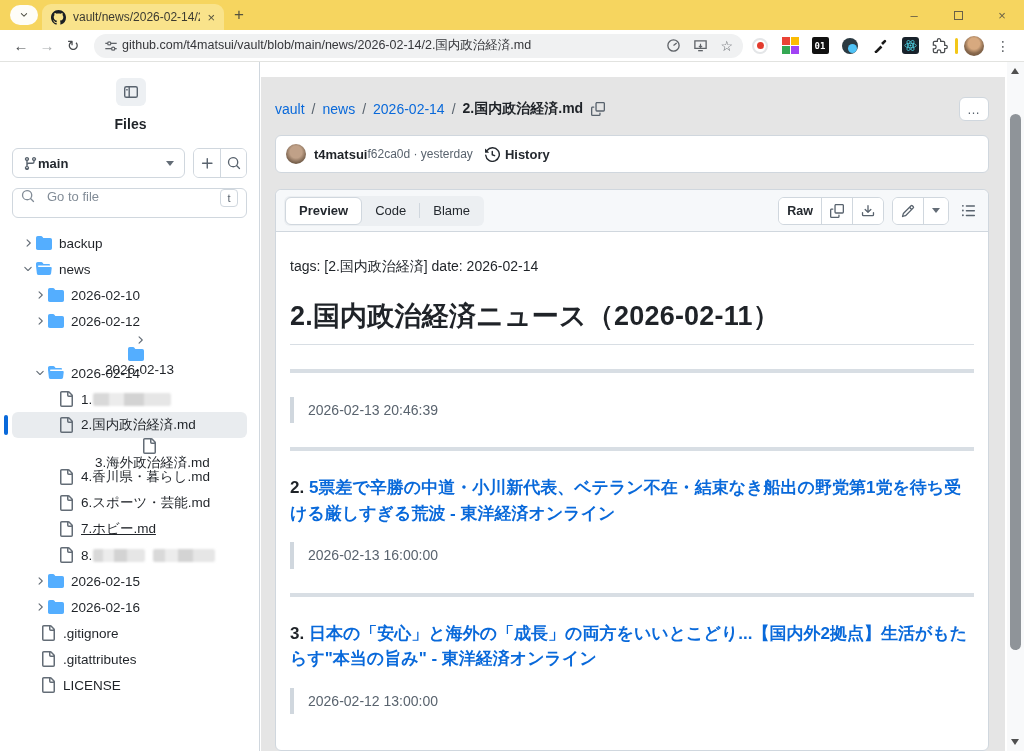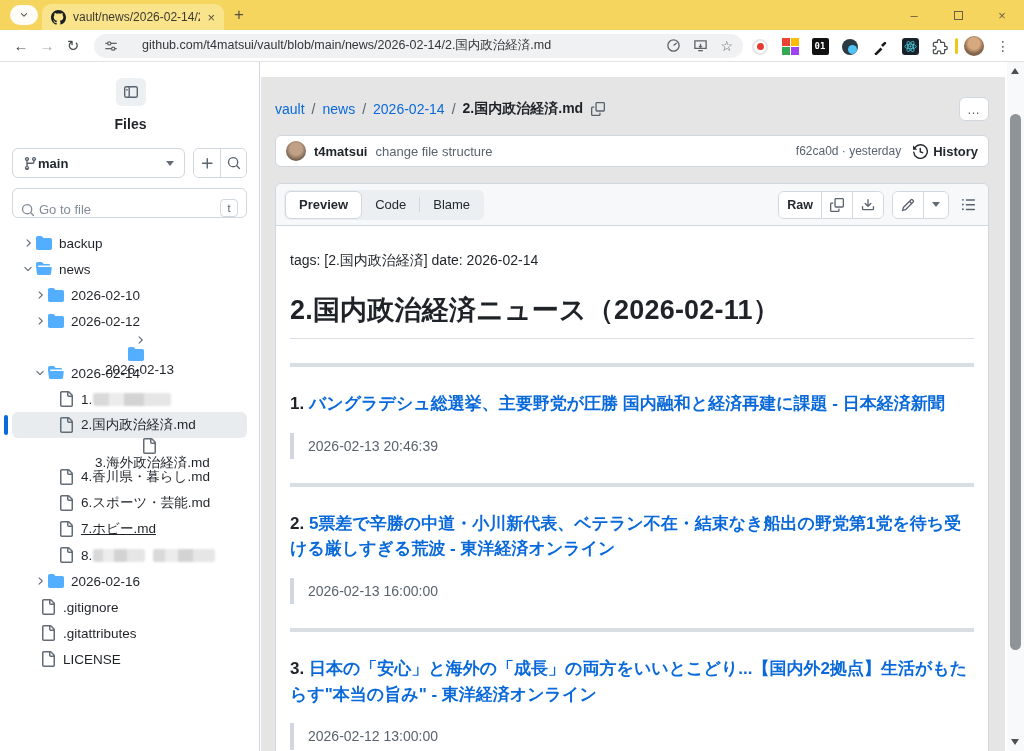--- a/index.html
+++ b/index.html
@@ -16,44 +16,44 @@
   .newtab { color:#55533f; font-size:17px; font-weight:400; margin:0 0 5px 10px; align-self:flex-end; }
   .wincontrols { margin-left:auto; display:flex; align-items:center; height:30px; }
   .wincontrols span { width:44px; text-align:center; color:#6a6147; font-size:13px; }
   .wc-max { display:inline-block; }
   .wc-max i { display:inline-block; width:9px; height:9px; border:1.5px solid #6a6147; }
 
   .toolbar { position:absolute; left:0; top:30px; width:1024px; height:32px; background:#ffffff; border-bottom:1px solid #e2e3e0; display:flex; align-items:center; padding:0 8px; }
   .nav-ic { font-size:15px; color:#474a4d; width:26px; text-align:center; flex:none; }
   .nav-ic.disabled { color:#a8abad; }
   .omnibox { flex:1; height:24px; background:#f0f1f2; border-radius:13px; display:flex; align-items:center; padding:0 10px; margin:0 8px; min-width:0; }
-  .omni-url { flex:1; font-size:12.5px; color:#35363a; white-space:nowrap; overflow:hidden; margin-left:24px; }
+  .omni-url { flex:1; font-size:12.5px; color:#35363a; white-space:nowrap; overflow:hidden; margin-left:4px; }
   .omni-ic { flex:none; margin-left:12px; display:flex; align-items:center; color:#5f6368; }
   .ext-row { display:flex; align-items:center; gap:12px; flex:none; margin-right:6px; }
-  .ext { width:18px; height:18px; display:flex; align-items:flex-end; justify-content:center; }
+  .ext { width:18px; height:18px; display:flex; align-items:center; justify-content:center; }
   .profile-divider { width:3px; height:16px; background:#f3c718; border-radius:2px; }
   .avatar-chip { width:20px; height:20px; border-radius:50%; background:radial-gradient(circle at 50% 38%, #d7a97f 0 35%, #8a6a4e 60%, #5d4733 100%); flex:none; }
   .kebab-v { font-size:14px; color:#5f6368; padding:0 6px; }
 
   
   .page { position:absolute; left:0; top:62px; width:1024px; height:689px; background:#fff; }
 
   
   .sidebar { position:absolute; left:0; top:0; width:260px; height:689px; border-right:1px solid #d0d7de; padding:16px 12px 0 12px; overflow:hidden; background:#fff; }
   .files-row { display:flex; align-items:center; gap:10px; margin-bottom:16px; padding-left:2px;flex-direction:column; }
   .panel-btn { width:30px; height:28px; background:#edf0f3; border-radius:6px; display:flex; align-items:center; justify-content:center; }
   .files-title { font-size:14px; font-weight:700; color:#1f2328; }
   .branch-row { display:flex; gap:8px; margin-bottom:10px; }
   .branch-btn { flex:1; height:30px; border:1px solid #d0d7de; border-radius:6px; background:#fff; display:flex; align-items:center; padding:0 10px; }
   .branch-name { font-size:13px; font-weight:700; color:#24292f; flex:1; }
   .caret { width:0; height:0; border-left:4px solid transparent; border-right:4px solid transparent; border-top:5px solid #636c76; }
   .split-group { display:flex; border:1px solid #d0d7de; border-radius:6px; overflow:hidden; }
   .split-group .sp { width:26px; height:28px; display:flex; align-items:center; justify-content:center; background:#fff; }
   .split-group .sp + .sp { border-left:1px solid #d0d7de; }
-  .goto { height:30px; border:1px solid #d0d7de; border-radius:6px; display:flex; align-items:flex-end; padding:0 8px; gap:4px; margin-bottom:12px; background:#fff; }
+  .goto { height:30px; border:1px solid #d0d7de; border-radius:6px; display:flex; align-items:flex-start; padding:0 8px; gap:12px; margin-bottom:12px; background:#fff; }
   .goto-ph { flex:1; font-size:13px; color:#828c97; }
   .key-hint { width:18px; height:18px; border:1px solid #d0d7de; border-radius:4px; font-size:11px; color:#59636e; display:flex; align-items:center; justify-content:center; }
 
   .tree { position:relative; }
   .tree-row { position:relative; height:26px; display:flex; align-items:center; font-size:13.5px; color:#1f2328; border-radius:6px; }
   .tree-row .chev { width:16px; display:flex; align-items:center; justify-content:center; flex:none; }
   .tree-row .ticon { width:16px; display:flex; align-items:center; justify-content:center; flex:none; margin-right:7px; }
   .tree-row.selected { background:#e9ecef; }
   .tree-row.selected::before { content:""; position:absolute; left:-8px; top:3px; width:4px; height:20px; border-radius:2px; background:#0969da; }
   .redact { display:inline-block; height:13px; border-radius:2px; background:linear-gradient(90deg,#d9d9d9 0 20%,#ececec 20% 40%,#d3d3d3 40% 65%,#e6e6e6 65% 100%); filter:blur(1.2px); margin-left:1px; }
@@ -61,21 +61,21 @@
   
   .main { position:absolute; left:261px; top:15px; width:744px; height:689px; padding:20px 16px 0 14px; overflow:hidden; background:#e5e5e5; }
   .top-row { display:flex; align-items:center; }
   .breadcrumb { flex:1; font-size:14px; color:#59636e; display:flex; align-items:center; flex-wrap:nowrap; }
   .breadcrumb a { color:#0969da; text-decoration:none; }
   .breadcrumb .sep { margin:0 7px; color:#59636e; }
   .breadcrumb .file { font-weight:700; color:#1f2328; }
   .copy-path { margin-left:8px; display:flex; align-items:center; }
   .kebab-btn { width:30px; height:24px; border:1px solid #d0d7de; border-radius:6px; display:flex; align-items:center; justify-content:center; color:#59636e; font-size:13px; letter-spacing:1px; background:#fff; }
 
-  .commit-box { margin-top:14px; height:32px; border:1px solid #d0d7de; border-radius:6px; display:flex; align-items:center; padding:0 10px; background:#fff; }
+  .commit-box { margin-top:14px; height:38px; border:1px solid #d0d7de; border-radius:6px; display:flex; align-items:center; padding:0 10px; background:#fff; }
   .commit-avatar { width:20px; height:20px; border-radius:50%; background:radial-gradient(circle at 50% 40%, #c0a188 0 38%, #77604c 70%, #514234 100%); flex:none; }
   .commit-author { font-size:13px; font-weight:700; color:#1f2328; margin-left:8px; }
   .commit-msg { font-size:13px; color:#59636e; margin-left:8px; flex:1; white-space:nowrap; overflow:hidden; }
   .commit-meta { font-size:12px; color:#59636e; margin-right:12px; white-space:nowrap; }
   .history-btn { height:26px; display:flex; align-items:center; gap:5px; font-size:13px; font-weight:600; color:#24292f; }
 
   .file-box { margin-top:16px; border:1px solid #d0d7de; border-radius:6px; background:#fff; }
   .file-header { height:42px; background:#f6f8fa; border-bottom:1px solid #d0d7de; border-radius:6px 6px 0 0; display:flex; align-items:center; padding:0 8px;text-align:right; }
   .seg { display:flex; align-items:center; background:#eceff2; border-radius:6px; height:30px; padding:0 1px; }
   .seg-item { padding:0 13px; font-size:13px; color:#24292f; height:28px; display:flex; align-items:center; border-radius:6px; }
@@ -383,20 +383,33 @@
           </div>
           <div class="tree-row" style="padding-left: 46px;">
             <span class="ticon">
               <svg width="16" height="16" viewBox="0 0 16 16">
                 <path fill="#636c76" d="M2 1.75C2 .784 2.784 0 3.75 0h6.586c.464 0 .909.184 1.237.513l2.914 2.914c.329.328.513.773.513 1.237v9.586A1.75 1.75 0 0 1 13.25 16h-9.5A1.75 1.75 0 0 1 2 14.25Zm1.75-.25a.25.25 0 0 0-.25.25v12.5c0 .138.112.25.25.25h9.5a.25.25 0 0 0 .25-.25V6h-2.75A1.75 1.75 0 0 1 9 4.25V1.5Zm6.75.062V4.25c0 .138.112.25.25.25h2.688l-.011-.013-2.914-2.914Z"></path>
               </svg>
             </span>
             <span>8.</span>
             <span class="redact" style="width: 52px;"></span>
             <span class="redact" style="width: 62px; margin-left: 8px;"></span>
+          </div>
+          <div class="tree-row" style="padding-left: 20px;">
+            <span class="chev">
+              <svg width="12" height="12" viewBox="0 0 16 16">
+                <path fill="#636c76" d="M6.22 3.22a.75.75 0 0 1 1.06 0l4.25 4.25a.75.75 0 0 1 0 1.06l-4.25 4.25a.75.75 0 0 1-1.06-1.06L9.94 8 6.22 4.28a.75.75 0 0 1 0-1.06Z"></path>
+              </svg>
+            </span>
+            <span class="ticon">
+              <svg width="16" height="16" viewBox="0 0 16 16">
+                <path fill="#54aeff" d="M1.75 1A1.75 1.75 0 0 0 0 2.75v10.5C0 14.216.784 15 1.75 15h12.5A1.75 1.75 0 0 0 16 13.25v-8.5A1.75 1.75 0 0 0 14.25 3H7.5a.25.25 0 0 1-.2-.1l-.9-1.2C6.07 1.26 5.55 1 5 1Z"></path>
+              </svg>
+            </span>
+            <span>2026-02-15</span>
           </div>
           <div class="tree-row" style="padding-left: 20px;">
             <span class="chev">
               <svg width="12" height="12" viewBox="0 0 16 16">
                 <path fill="#636c76" d="M6.22 3.22a.75.75 0 0 1 1.06 0l4.25 4.25a.75.75 0 0 1 0 1.06l-4.25 4.25a.75.75 0 0 1-1.06-1.06L9.94 8 6.22 4.28a.75.75 0 0 1 0-1.06Z"></path>
               </svg>
             </span>
             <span class="ticon">
               <svg width="16" height="16" viewBox="0 0 16 16">
                 <path fill="#54aeff" d="M1.75 1A1.75 1.75 0 0 0 0 2.75v10.5C0 14.216.784 15 1.75 15h12.5A1.75 1.75 0 0 0 16 13.25v-8.5A1.75 1.75 0 0 0 14.25 3H7.5a.25.25 0 0 1-.2-.1l-.9-1.2C6.07 1.26 5.55 1 5 1Z"></path>
@@ -447,21 +460,20 @@
                 <path fill="#59636e" d="M5 1.75C5 .784 5.784 0 6.75 0h7.5C15.216 0 16 .784 16 1.75v7.5A1.75 1.75 0 0 1 14.25 11h-7.5A1.75 1.75 0 0 1 5 9.25Zm1.75-.25a.25.25 0 0 0-.25.25v7.5c0 .138.112.25.25.25h7.5a.25.25 0 0 0 .25-.25v-7.5a.25.25 0 0 0-.25-.25Z"></path>
               </svg>
             </span>
           </div>
         <div class="kebab-btn">…</div>
       </div>
 
       <div class="commit-box">
         <span class="commit-avatar"></span>
         <span class="commit-author">t4matsui</span>
-        <span class="commit-msg">change file structure</span>
         <span class="commit-meta">f62ca0d · yesterday</span>
         <span class="history-btn">
           <svg width="15" height="15" viewBox="0 0 16 16">
               <path fill="#24292f" d="m.427 1.927 1.215 1.215a8.002 8.002 0 1 1-1.6 5.685.75.75 0 1 1 1.493-.154 6.5 6.5 0 1 0 1.18-4.458l1.358 1.358A.25.25 0 0 1 3.896 6H.25A.25.25 0 0 1 0 5.75V2.104a.25.25 0 0 1 .427-.177ZM7.75 4a.75.75 0 0 1 .75.75v2.992l2.028.812a.75.75 0 0 1-.557 1.392l-2.5-1A.751.751 0 0 1 7 8.25v-3.5A.75.75 0 0 1 7.75 4Z"></path>
             </svg>
           <span>History</span>
         </span>
       </div>
 
       <div class="file-box">
@@ -507,21 +519,20 @@
             </span>
           </div>
         </div>
 
         <div class="md-body">
           <p class="md-meta">tags: [2.国内政治経済] date: 2026-02-14</p>
           <h1>2.国内政治経済ニュース（2026-02-11）</h1>
           <hr>
           <div id="news">
               <div class="news-item">
-                <h3><span>1. </span><a href="#">バングラデシュ総選挙、主要野党が圧勝 国内融和と経済再建に課題 - 日本経済新聞</a></h3>
                 <blockquote>
                   <p>2026-02-13 20:46:39</p>
                 </blockquote>
               </div>
               <hr>
               <div class="news-item">
                 <h3><span>2. </span><a href="#">5票差で辛勝の中道・小川新代表、ベテラン不在・結束なき船出の野党第1党を待ち受ける厳しすぎる荒波 - 東洋経済オンライン</a></h3>
                 <blockquote>
                   <p>2026-02-13 16:00:00</p>
                 </blockquote>

